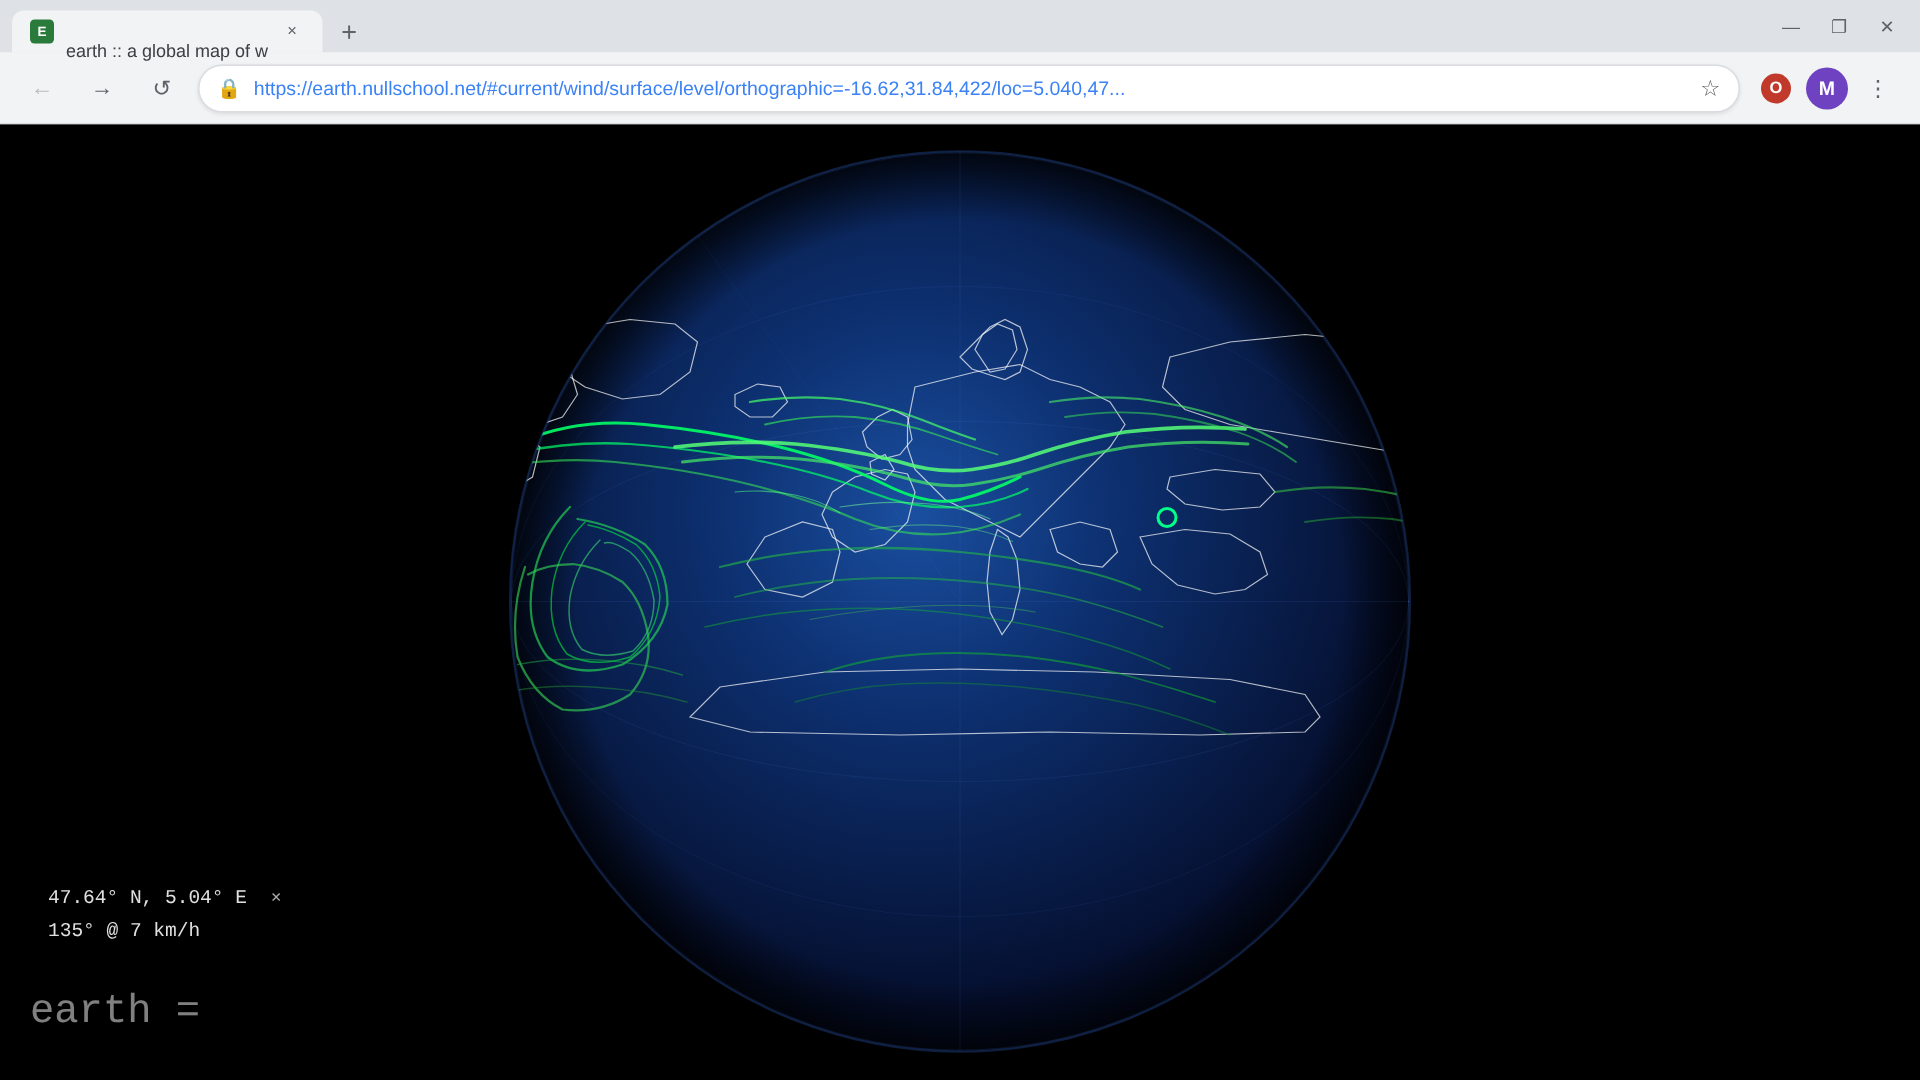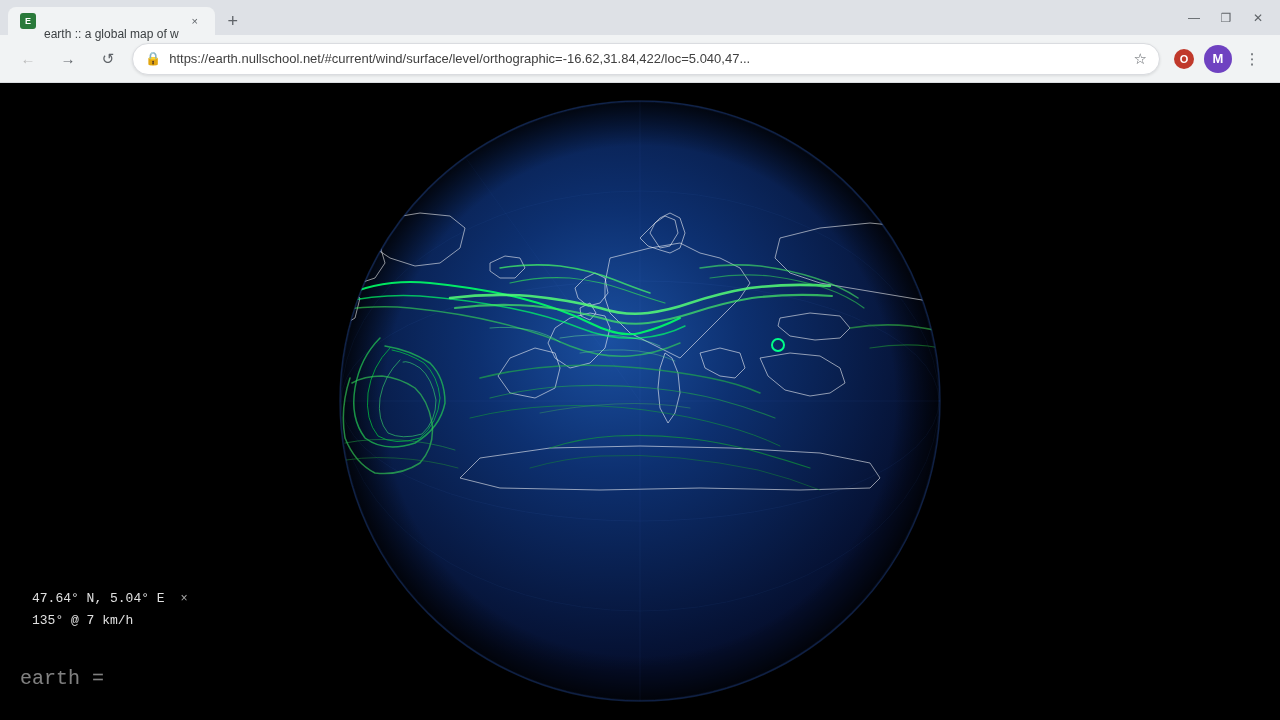--- a/index.html
+++ b/index.html
@@ -99,21 +99,21 @@
       background: #fff;
       border: 1px solid #dadce0;
       border-radius: 20px;
       display: flex;
       align-items: center;
       padding: 0 12px;
       gap: 8px;
       box-shadow: 0 1px 3px rgba(0,0,0,0.1);
     }
     .lock-icon { color: #5f6368; font-size: 13px; }
-    .address-text { font-size: 13px; color: #404040; flex: 1; }
+    .address-text { font-size: 13px; color: #3b82f6; flex: 1; }
     .star-icon { color: #5f6368; font-size: 15px; cursor: pointer; }
     .toolbar-icons {
       display: flex; align-items: center; gap: 4px;
     }
     .toolbar-icon-btn {
       width: 32px; height: 32px;
       border-radius: 50%;
       display: flex; align-items: center; justify-content: center;
       cursor: pointer; font-size: 15px; color: #5f6368;
     }
@@ -178,21 +178,21 @@
       cursor: pointer;
       font-size: 12px;
     }
 
     
     .earth-label {
       position: absolute;
       bottom: 30px;
       left: 20px;
       color: rgba(255,255,255,0.5);
-      font-size: 20px;
+      font-size: 27px;
       font-family: 'Courier New', monospace;
       z-index: 10;
     }
 
     
     .pin {
       position: absolute;
       width: 14px;
       height: 14px;
       border: 2px solid #00ff88;

